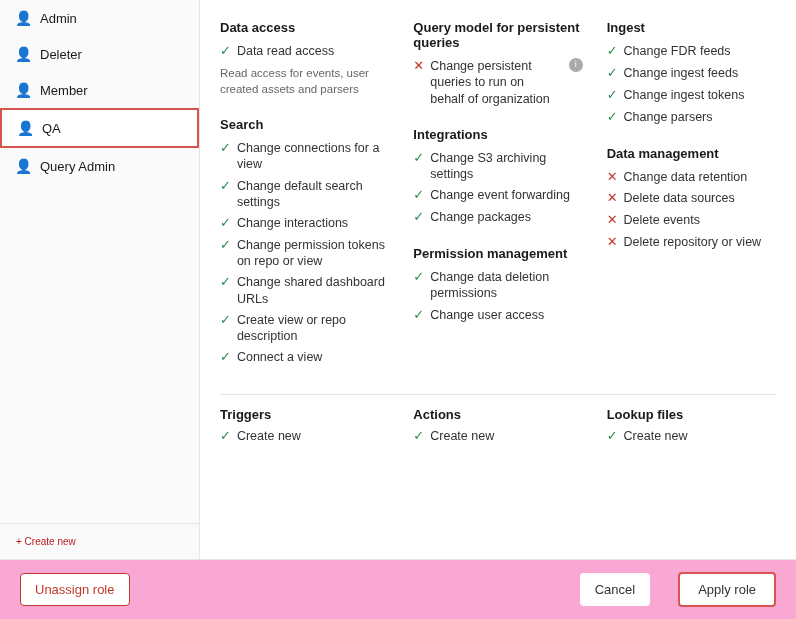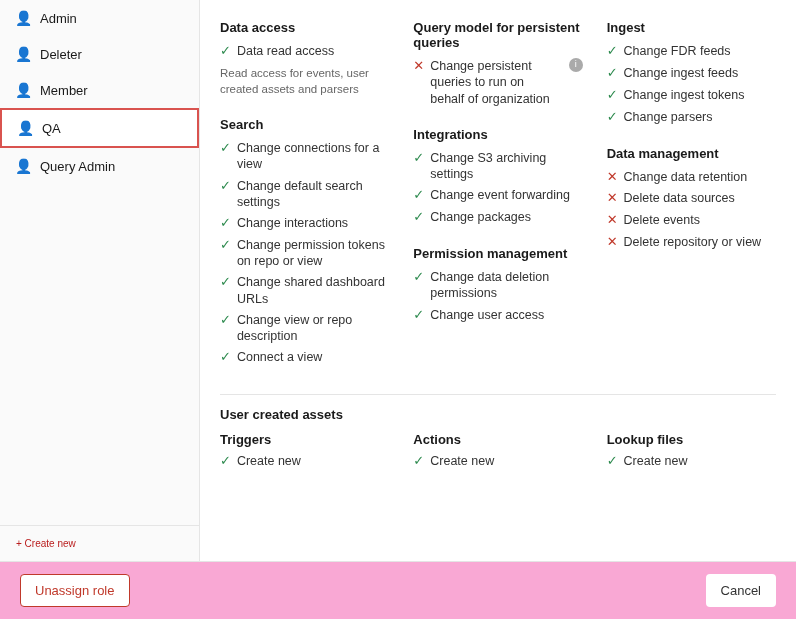--- a/index.html
+++ b/index.html
@@ -280,21 +280,21 @@
           <div class="section-item">
             <span class="check">✓</span>
             <span>Change permission tokens on repo or view</span>
           </div>
           <div class="section-item">
             <span class="check">✓</span>
             <span>Change shared dashboard URLs</span>
           </div>
           <div class="section-item">
             <span class="check">✓</span>
-            <span>Change view or repo description</span>
+            <span>Create view or repo description</span>
           </div>
           <div class="section-item">
             <span class="check">✓</span>
             <span>Connect a view</span>
           </div>
         </div>
       </div>
 
       <div>
 
@@ -374,21 +374,20 @@
           </div>
           <div class="section-item">
             <span class="cross">✕</span>
             <span>Delete repository or view</span>
           </div>
         </div>
       </div>
     </div>
 
     <div class="user-assets-section">
-      <div class="user-assets-title">User created assets</div>
       <div class="user-assets-grid">
         <div>
           <div class="user-assets-col-title">Triggers</div>
           <div class="section-item">
             <span class="check">✓</span>
             <span>Create new</span>
           </div>
         </div>
         <div>
           <div class="user-assets-col-title">Actions</div>
@@ -406,14 +405,15 @@
         </div>
       </div>
     </div>
   </div>
 </div>
 
 <div class="footer">
   <button class="unassign-btn">Unassign role</button>
   <div class="footer-right">
     <button class="cancel-btn">Cancel</button>
+    <button class="apply-btn">Apply role</button>
   </div>
 </div>
 
 </body></html>

